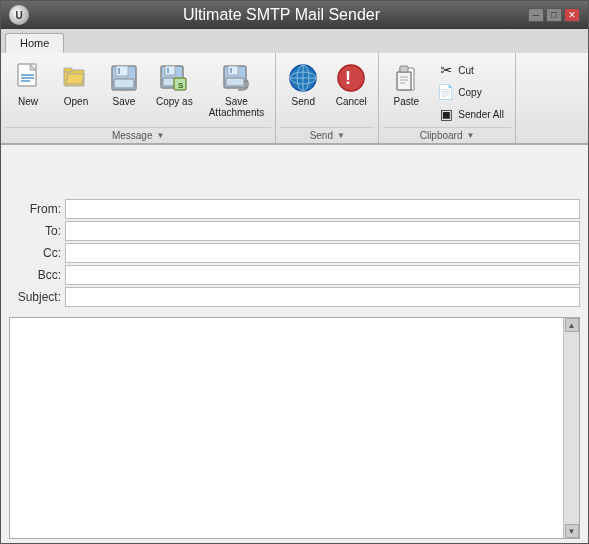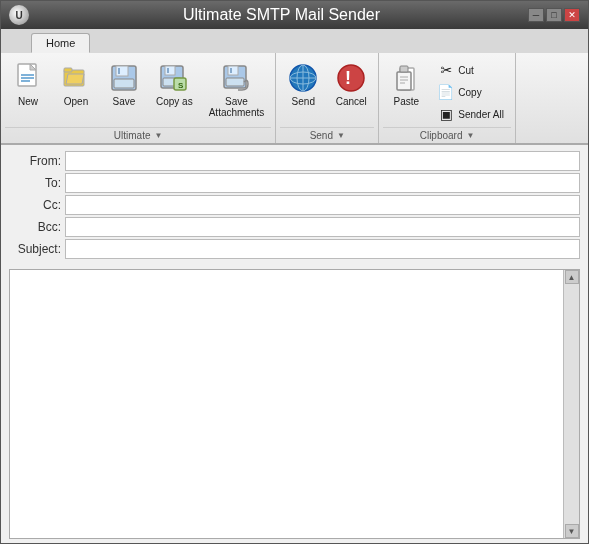--- a/index.html
+++ b/index.html
@@ -84,21 +84,20 @@
 
     .tab {
       background: #e8e8e8;
       border: 1px solid #aaa;
       border-bottom: none;
       padding: 3px 14px;
       font-size: 11px;
       cursor: pointer;
       border-radius: 3px 3px 0 0;
       color: #222;
-      margin-left: 26px;
     }
     .tab.active {
       background: #f0f0f0;
       border-bottom: 1px solid #f0f0f0;
       z-index: 2;
     }
 
     
     .ribbon {
       background: linear-gradient(to bottom, #f5f5f5, #e0e0e0);
@@ -194,20 +193,21 @@
       margin-left: 2px;
     }
 
     
     .form-area {
       background: #f0f0f0;
       padding: 6px 8px;
       display: flex;
       flex-direction: column;
       gap: 2px;
+      margin-top: 48px;
     }
 
     .form-row {
       display: flex;
       align-items: center;
       gap: 4px;
     }
 
     .form-label {
       width: 52px;
@@ -365,21 +365,21 @@
               <rect x="10" y="6" width="2" height="5" fill="#88aacc"></rect>
               <rect x="6" y="16" width="18" height="8" rx="1" fill="#cce0f0" stroke="#888" stroke-width="1"></rect>
               <path d="M24 20 Q28 16 28 22 Q28 28 22 28 L18 28" stroke="#888" stroke-width="1.5" fill="none"></path>
             </svg>
           </div>
           <span style="font-size:10px;text-align:center;">Save<br>Attachments</span>
         </div>
 
       </div>
       <div class="ribbon-group-label">
-        <span>Ultimate</span>
+        <span>Message</span>
         <span class="group-expand">▼</span>
       </div>
     </div>
 
     <div class="ribbon-group">
       <div class="ribbon-group-buttons">
 
         <div class="ribbon-btn">
           <div class="ribbon-btn-icon">
             <svg width="32" height="32" viewBox="0 0 32 32">

